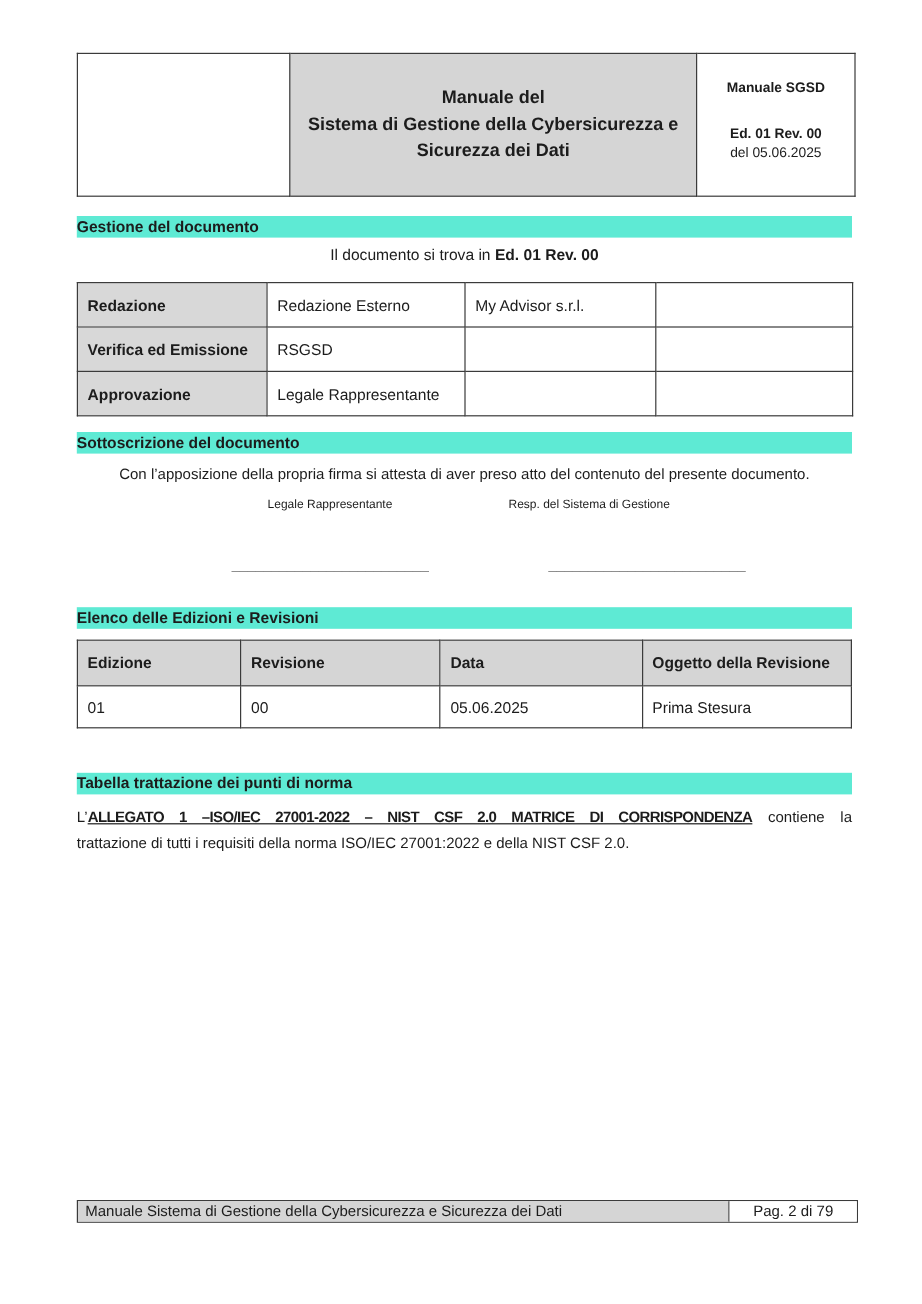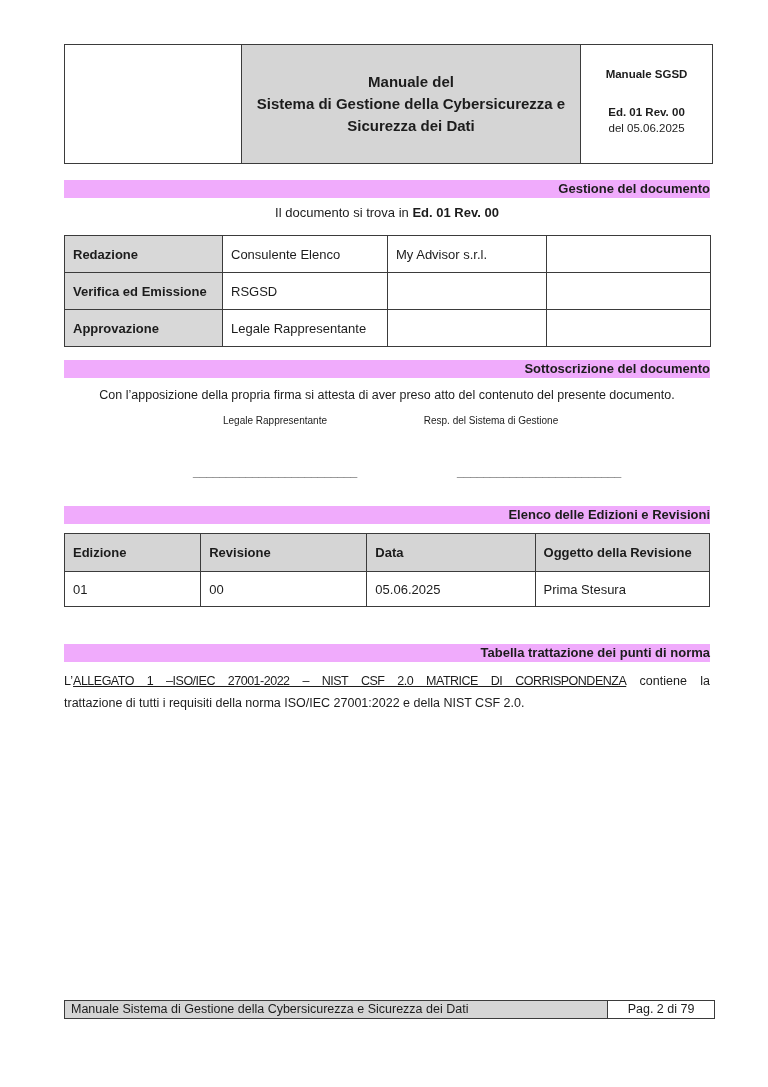--- a/index.html
+++ b/index.html
@@ -30,21 +30,21 @@
     font-weight: bold; font-size: 15px; line-height: 22px; padding: 2px 4px;
   }
   .header-table .meta-cell { width: 126px; background: #ffffff; text-align: center; vertical-align: top; padding-top: 22px; }
   .meta-code { font-weight: bold; font-size: 11.5px; line-height: 14px; margin-bottom: 23px; }
   .meta-ed   { font-weight: bold; font-size: 11.5px; line-height: 16px; }
   .meta-date { font-size: 11.5px; line-height: 16px; }
 
   
   .banner {
     width: 646px; height: 18px; line-height: 18px;
-    background: #f0abfc; text-align: right;
+    background: #5eead4; text-align: left;
     font-weight: bold; font-size: 13px;
   }
   .banner-gestione       { margin-top: 16px; }
   .banner-sottoscrizione { margin-top: 13px; }
   .banner-elenco         { margin-top: 27px; }
   .banner-norma          { margin-top: 37px; }
 
   .status-line { margin-top: 6px; width: 646px; text-align: center; font-size: 13px; line-height: 17px; }
   .status-line b { font-weight: bold; }
 
@@ -82,21 +82,21 @@
   .rev-table tr.hdr td { background: #d5d5d5; font-weight: bold; height: 38px; }
   .rev-table tr.dat td { height: 35px; }
   .rev-table .rc1 { width: 132px; }
   .rev-table .rc2 { width: 161px; }
   .rev-table .rc3 { width: 163px; }
   .rev-table .rc4 { width: 169px; }
 
   
   .norma-par { margin-top: 8px; width: 646px; font-size: 12.5px; line-height: 22px; }
   .norma-line1 { text-align: justify; text-align-last: justify; }
-  .norma-line1 .bold-u { font-weight: normal; text-decoration: underline; letter-spacing: -0.5px; }
+  .norma-line1 .bold-u { font-weight: bold; text-decoration: underline; letter-spacing: -0.5px; }
   .norma-line2 { text-align: left; }
 
   
   .footer-bar {
     position: absolute; left: 64px; top: 1000px;
     display: flex; width: 651px; height: 19px;
     border: 1.5px solid #3b3b3b;
   }
   .footer-title-cell {
     width: 543px; background: #d5d5d5;
@@ -133,21 +133,21 @@
     </tbody>
       </table>
 
     <div class="banner banner-gestione">Gestione del documento</div>
     <div class="status-line"><span>Il documento si trova in </span><b>Ed. 01 Rev. 00</b></div>
 
     <table class="roles-table">
       <tbody>
           <tr>
         <td class="lbl">Redazione</td>
-        <td class="c2">Consulente Elenco</td>
+        <td class="c2">Redazione Esterno</td>
         <td class="c3">My Advisor s.r.l.</td>
         <td class="c4"></td>
       </tr>
       <tr>
         <td class="lbl">Verifica ed Emissione</td>
         <td class="c2">RSGSD</td>
         <td class="c3"></td>
         <td class="c4"></td>
       </tr>
       <tr>

